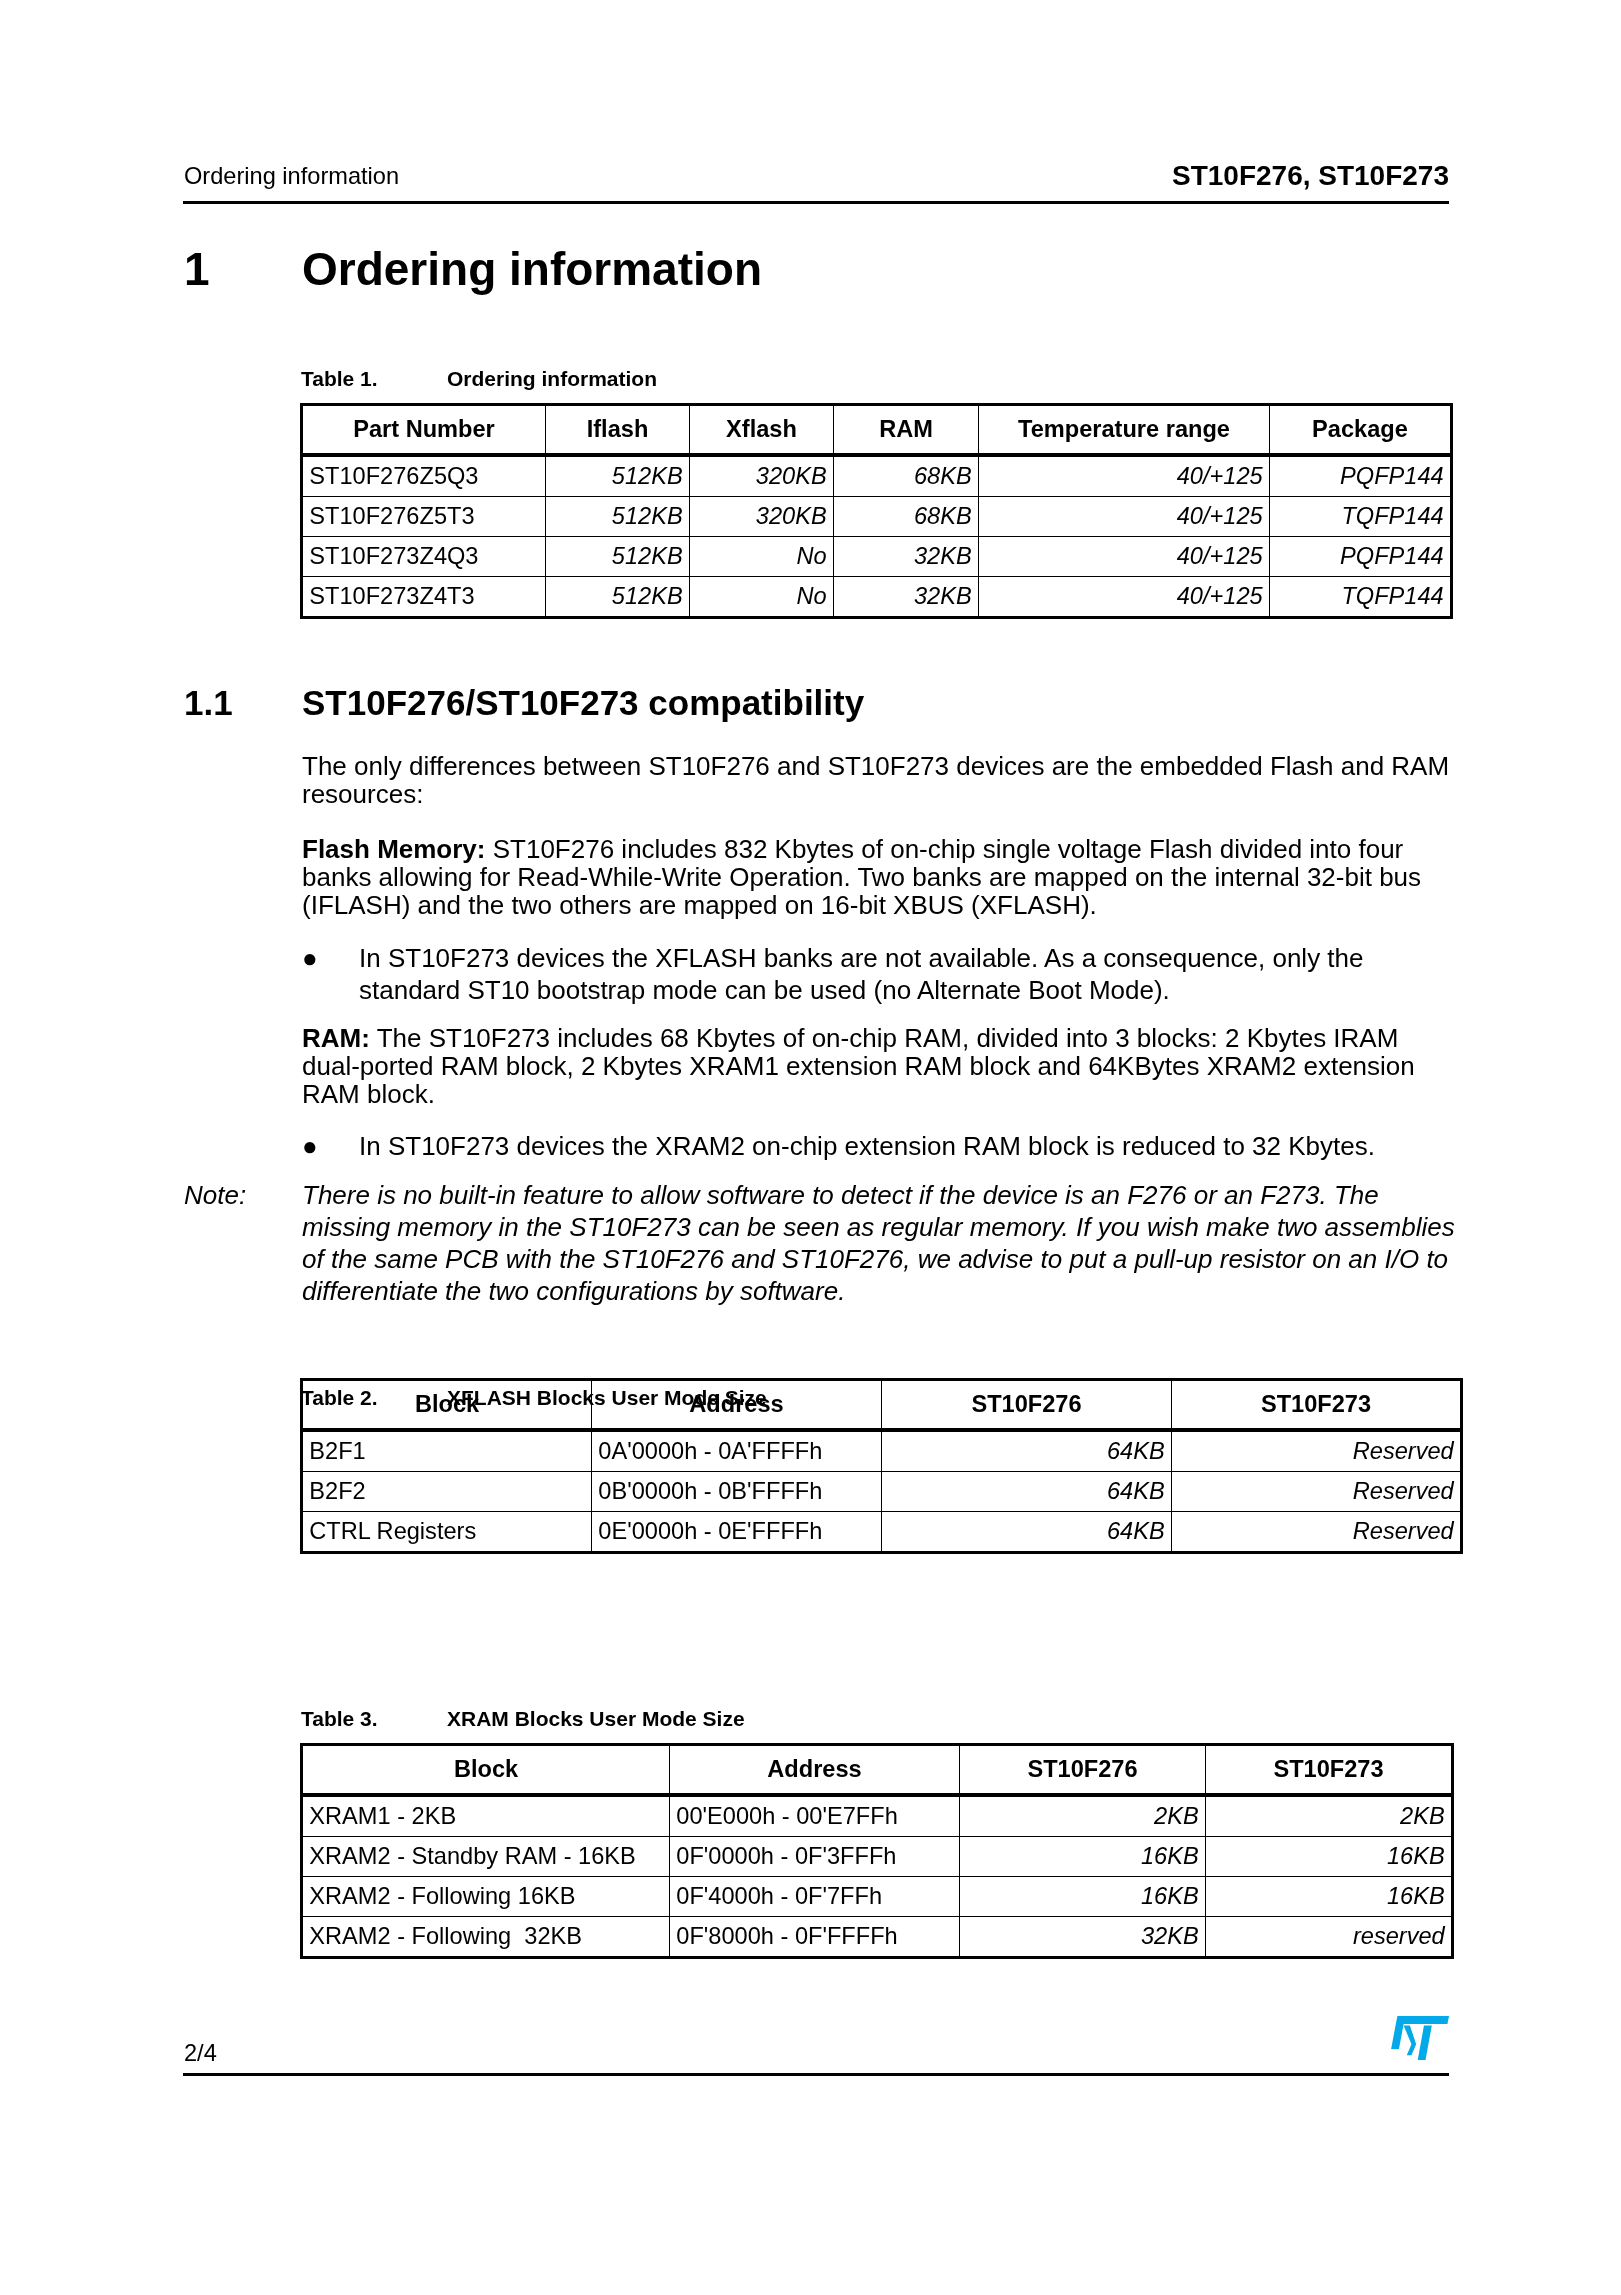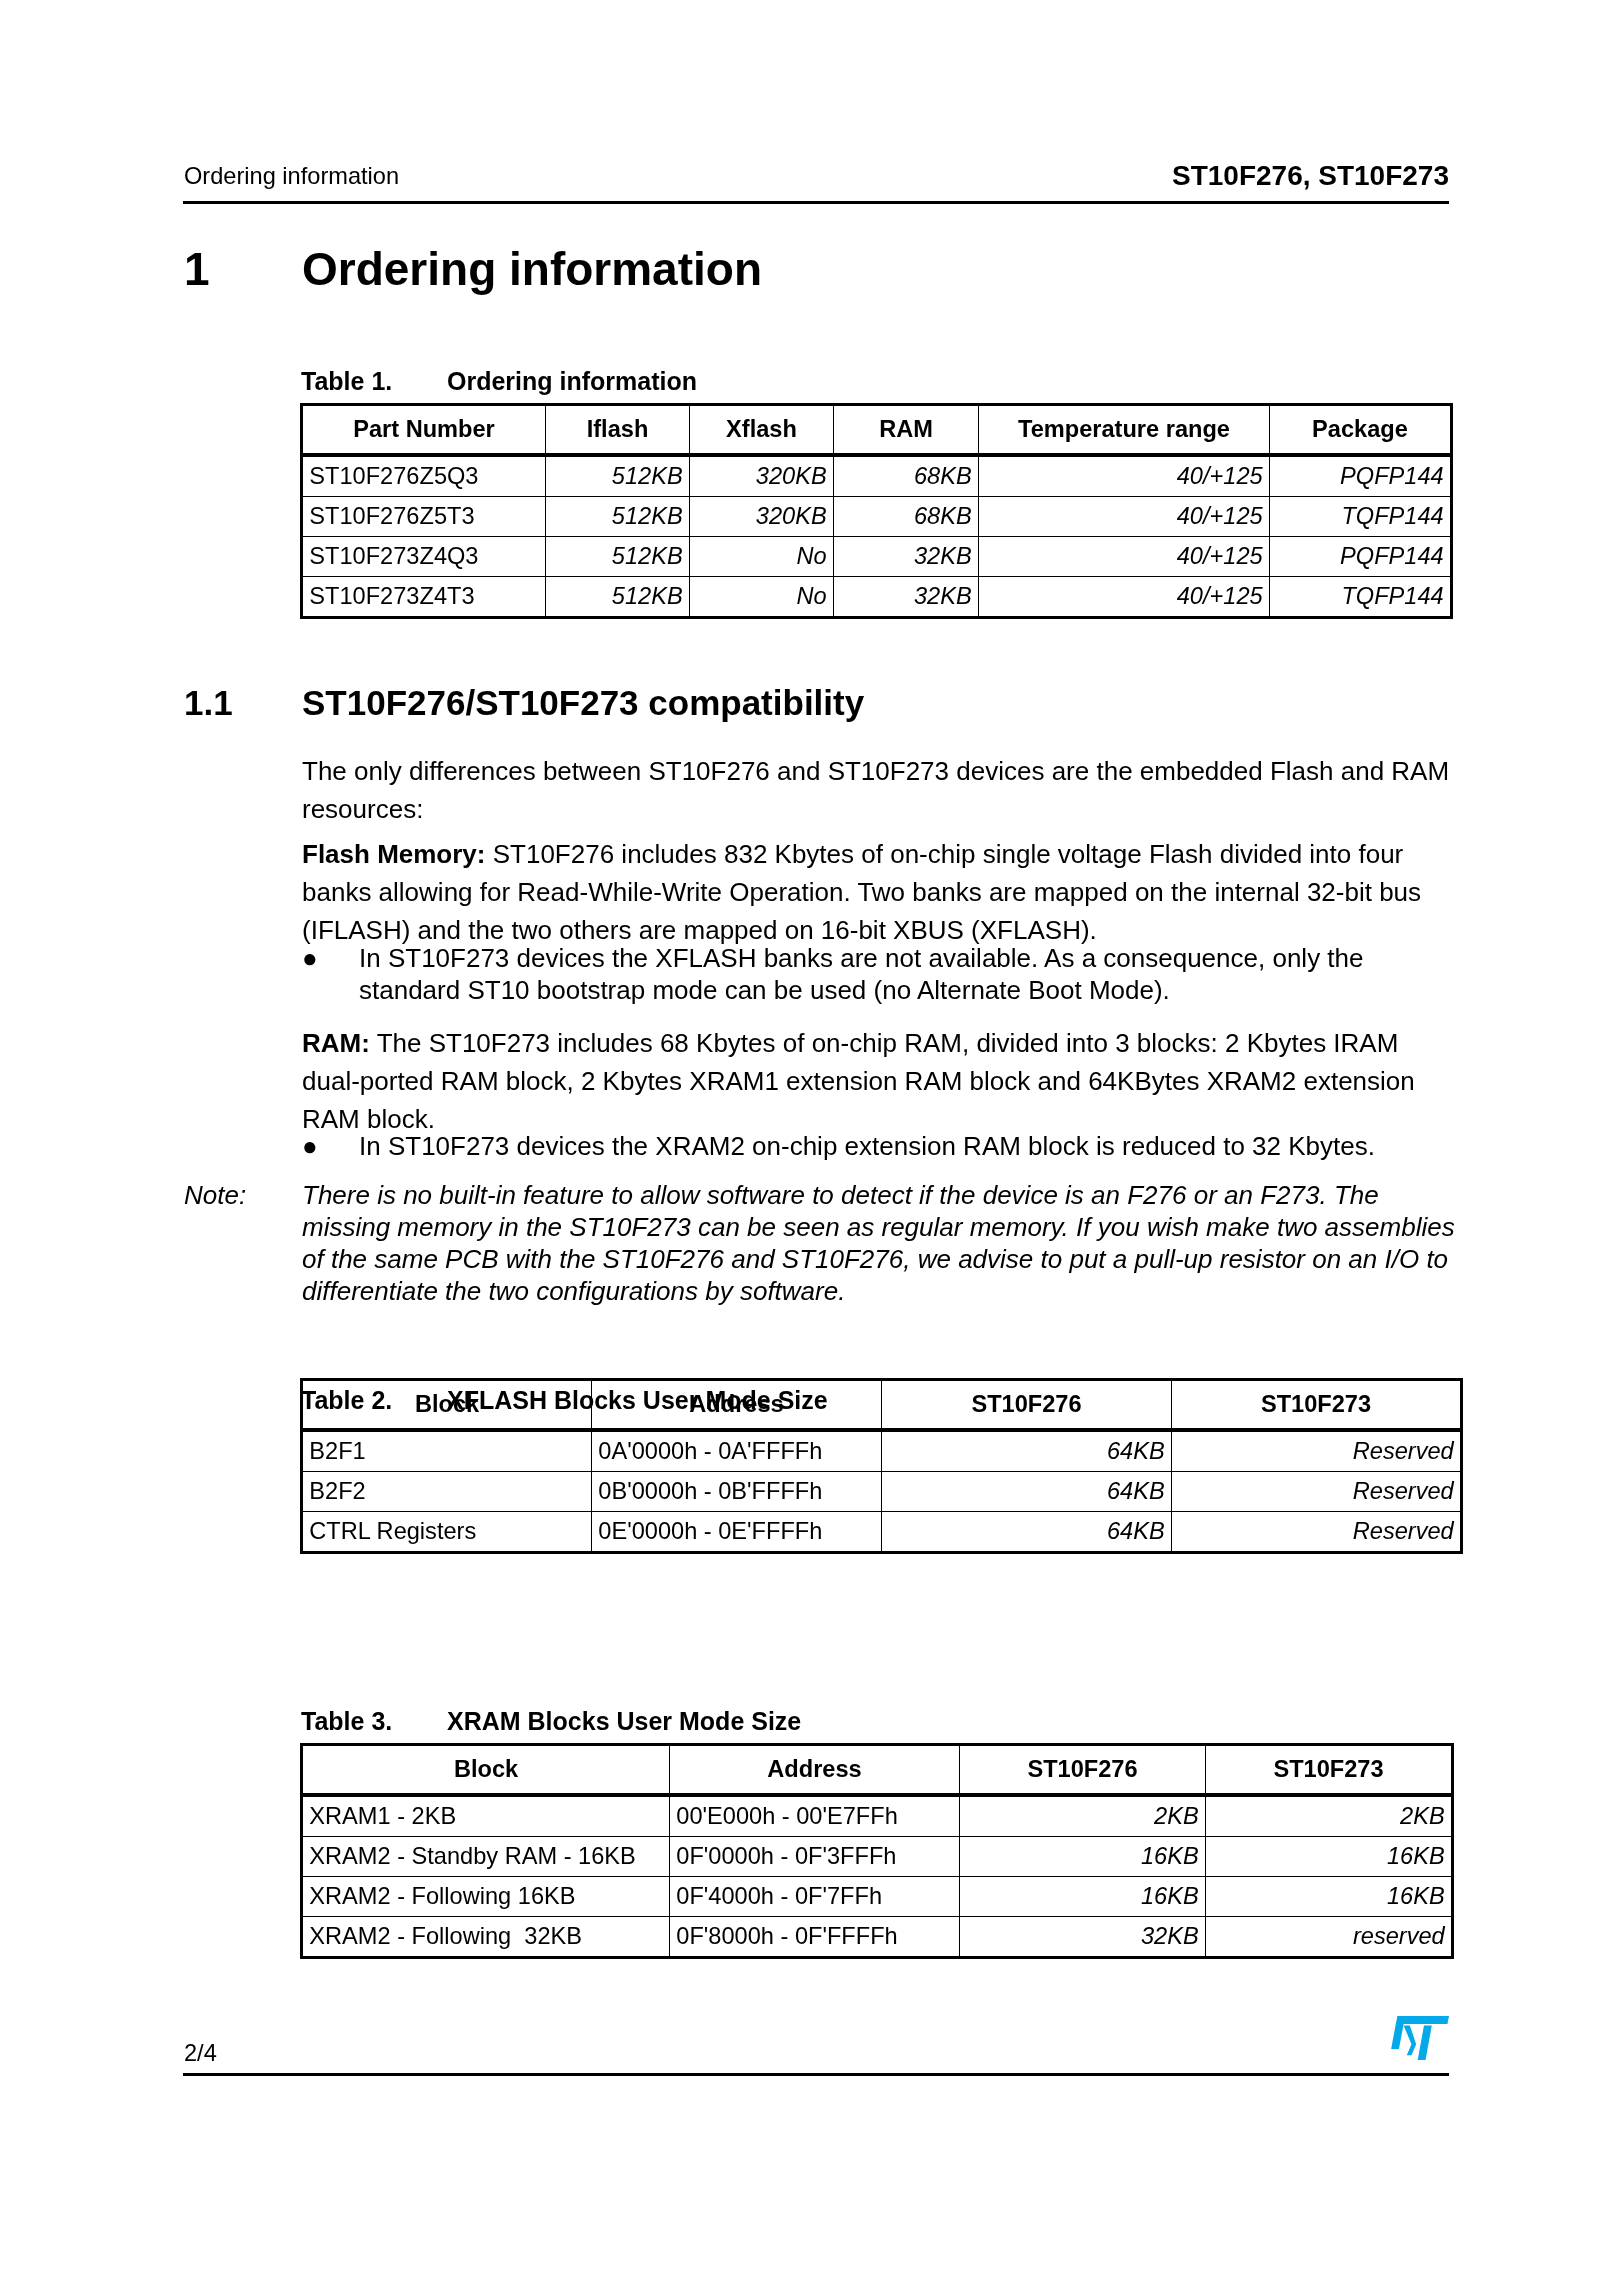--- a/index.html
+++ b/index.html
@@ -11,39 +11,39 @@
   .running-left { left: 184px; top: 163px; font-size: 23.6px; }
   .running-right { right: 173px; top: 160px; font-size: 28px; font-weight: bold; }
   .rule { position: absolute; left: 183px; width: 1266px; height: 3.1px; background: #000; }
   .h1 { left: 184px; top: 242px; font-size: 46px; font-weight: bold; }
   .h1 .num { position: absolute; left: 0; }
   .h1 .txt { position: absolute; left: 118px; white-space: nowrap; }
   .h2 { left: 184px; top: 683px; font-size: 35px; font-weight: bold; }
   .h2 .num { position: absolute; left: 0; }
   .h2 .txt { position: absolute; left: 118px; white-space: nowrap; }
 
-  .caption { left: 301px; font-size: 25px; font-weight: bold; white-space: nowrap; }
+  .caption { left: 301px; font-size: 21px; font-weight: bold; white-space: nowrap; }
   .caption .cap-label { display: inline-block; width: 146px; }
 
   table.dt {
     position: absolute; border-collapse: collapse; table-layout: fixed;
     font-size: 23.6px;
   }
   table.dt th, table.dt td {
     border: 1.6px solid #000; padding: 0 6.3px; height: 39px; line-height: 39px;
     white-space: nowrap; overflow: hidden;
   }
   table.dt th { font-weight: bold; text-align: center; height: 47px; line-height: 47px; }
   table.dt thead tr th { border-bottom: 4.7px solid #000; }
   table.dt { border: 3.1px solid #000; }
   table.dt td.l { text-align: left; }
   table.dt td.c { text-align: right; font-style: italic; }
 
   .body-text {
-    position: absolute; left: 302px; width: 1150px; font-size: 26px; line-height: 38px;
+    position: absolute; left: 302px; width: 1150px; font-size: 26px; line-height: 28px;
   }
   .body-text b { font-weight: bold; }
   .bullet-row { position: absolute; left: 302px; width: 1150px; font-size: 26px; line-height: 32px; }
   .bullet-row .dot { position: absolute; left: 0; top: 0; }
   .bullet-row .btxt { position: absolute; left: 57px; width: 1095px; }
   .note-label { position: absolute; left: 184px; font-size: 26px; line-height: 32px; font-style: italic; }
   .note-text { position: absolute; left: 302px; width: 1154px; font-size: 26px; line-height: 32px; font-style: italic; }
 
   .footer-page { left: 184px; top: 2040px; font-size: 23.6px; }
   .logo { position: absolute; left: 1388px; top: 2016px; width: 61px; height: 44px; }

